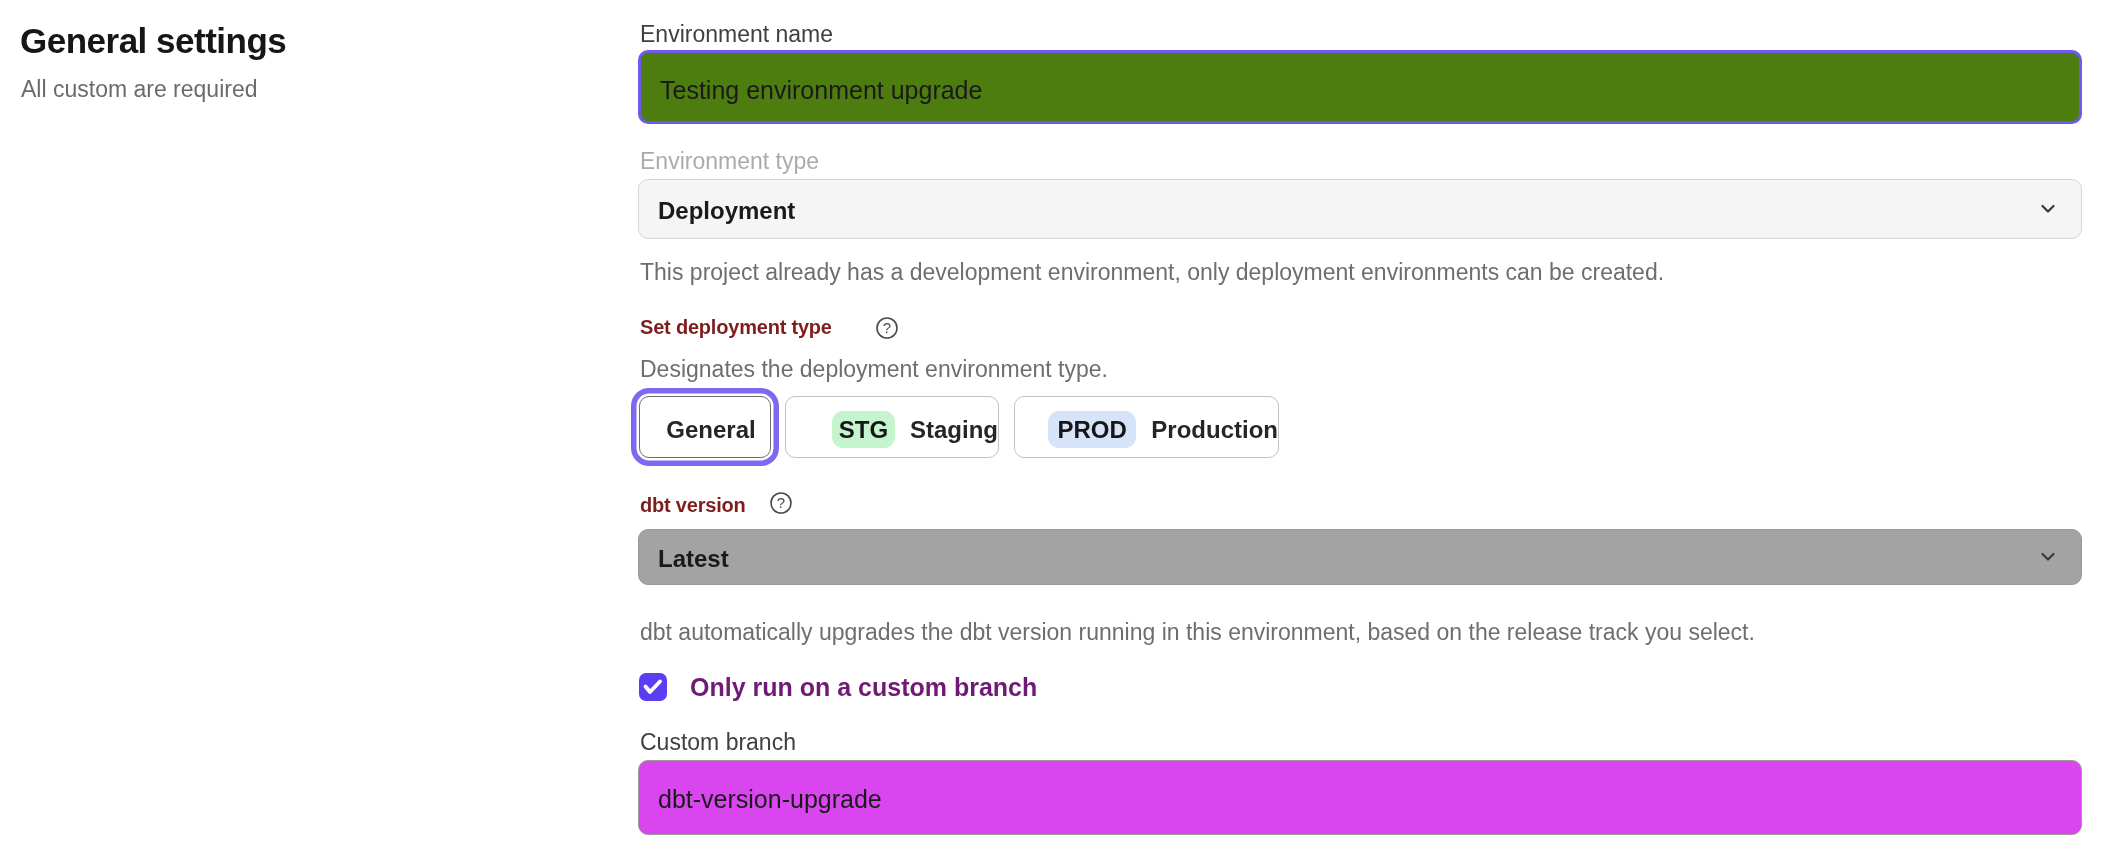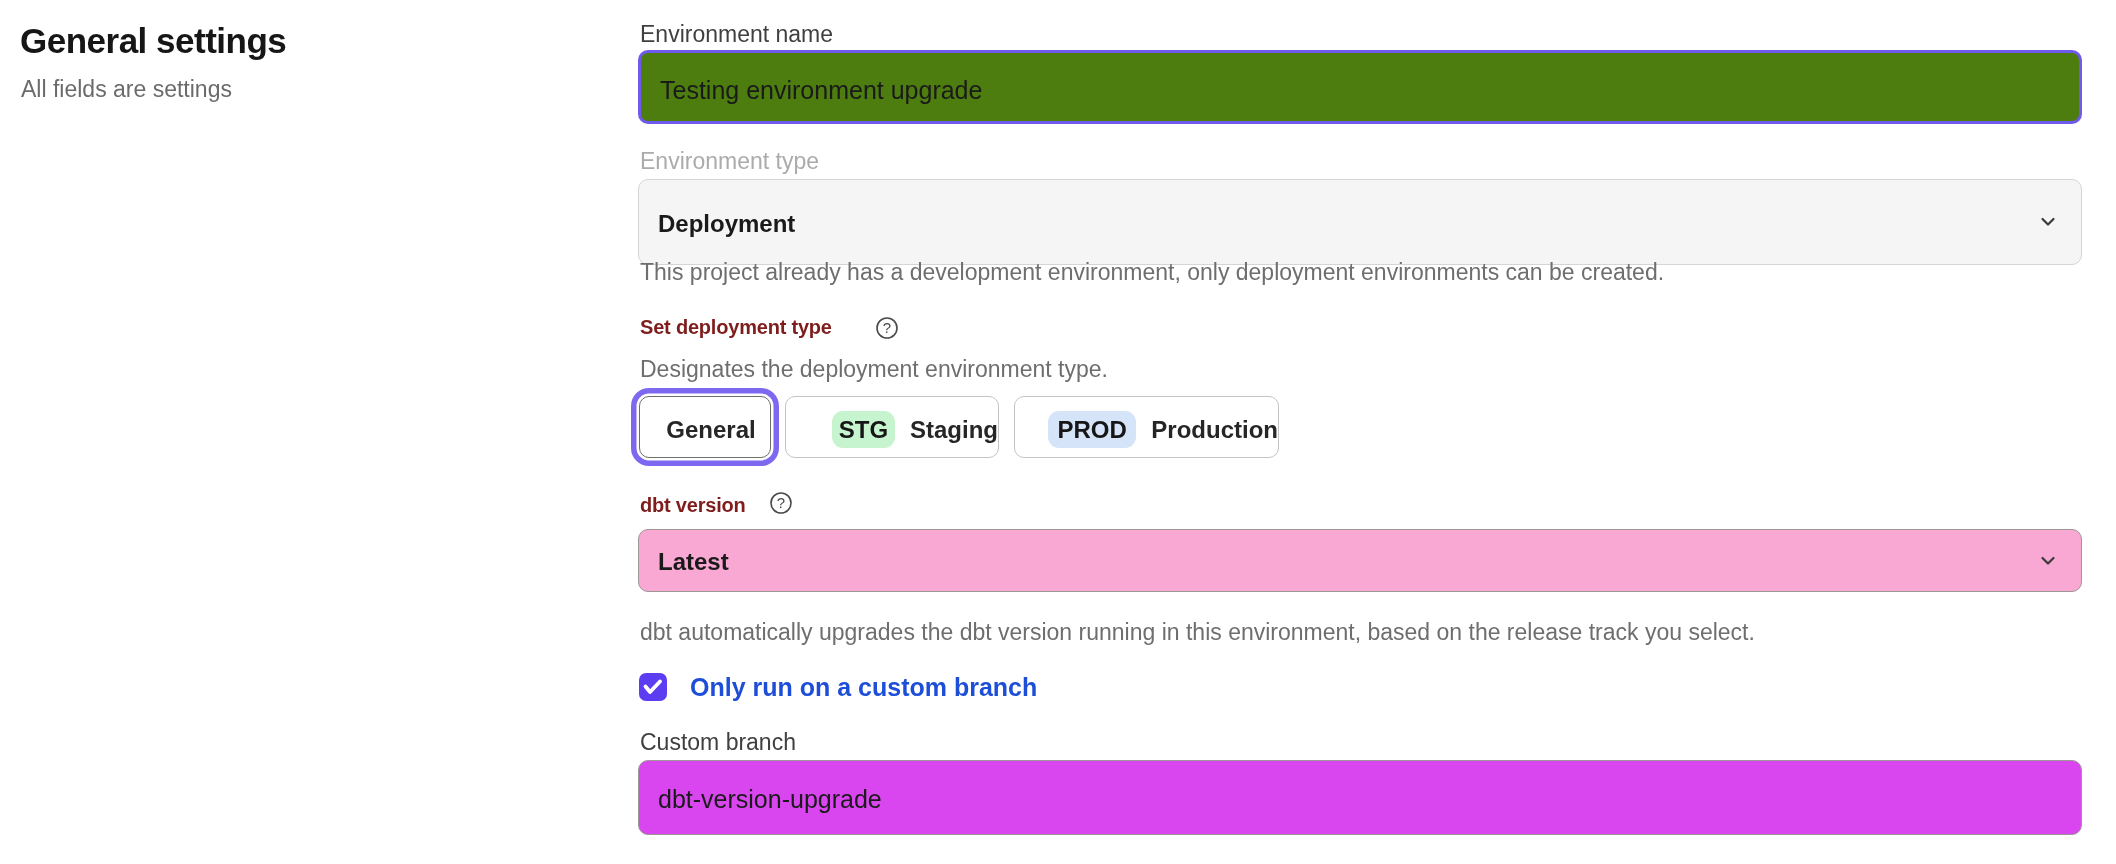--- a/index.html
+++ b/index.html
@@ -10,29 +10,29 @@
 .ctl { position:absolute; left:638px; width:1444px; border-radius:10px; }
 .ctl .txt { position:absolute; left:19px; top:50%; transform:translateY(-50%); margin-top:1.5px; font-size:25px; color:#1a1a1a; white-space:nowrap; }
 .chev { position:absolute; left:1401px; top:50%; transform:translateY(-50%); }
 .sechead { font-size:20px; font-weight:700; color:#7f1d1d; line-height:1; white-space:nowrap; letter-spacing:-0.2px; }
 .btn { position:absolute; top:396px; height:62px; background:#fff; border:1px solid #c6c4c0; border-radius:10px; display:flex; align-items:center; justify-content:center; font-size:24px; font-weight:700; color:#262626; padding-top:5px;padding-left:12px; }
 .badge { display:inline-block; height:37px; line-height:37px; border-radius:11px; font-size:24px; font-weight:700; color:#161616; text-align:center; }
 </style>
 </head>
 <body>
 <div class="abs" style="left:20px; top:23px; font-size:35px; font-weight:700; color:#161616; line-height:1; letter-spacing:-0.5px;">General settings</div>
-<div class="abs helper" style="left:21px; top:78px; color:#6b6b6b;">All fields are settings</div>
+<div class="abs helper" style="left:21px; top:78px; color:#6b6b6b;">All custom are required</div>
 
 <div class="abs lbl" style="left:640px; top:23px;">Environment name</div>
 <div class="ctl" style="top:50px; height:74px; border:3px solid #6f5aec; background:#4d7c0f;">
   <span class="txt" style="margin-top:3px;">Testing environment upgrade</span>
 </div>
 
 <div class="abs lbl" style="left:640px; top:150px; color:#ababab;">Environment type</div>
-<div class="ctl" style="top:179px; height:86px; background:#f5f5f6; border:1.3px solid #d5d5d5;">
+<div class="ctl" style="top:179px; height:60px; background:#f5f5f6; border:1.3px solid #d5d5d5;">
   <span class="txt" style="font-weight:700; font-size:24px;">Deployment</span>
   <svg class="chev" width="16" height="11" viewBox="0 0 16 11">
       <path d="M2.5 2.5 L8 8 L13.5 2.5" fill="none" stroke="#3a3a3a" stroke-width="2.2" stroke-linecap="round" stroke-linejoin="round"></path>
     </svg>
 </div>
 <div class="abs helper" style="left:640px; top:261px;">This project already has a development environment, only deployment environments can be created.</div>
 
 <div class="abs sechead" style="left:640px; top:317px;">Set deployment type</div>
 <svg class="abs" style="left:876px; top:317px;" width="22" height="22" viewBox="0 0 22 22">
   <circle cx="11" cy="11" r="10" fill="none" stroke="#4a4a4a" stroke-width="1.6"></circle>
@@ -48,31 +48,31 @@
 <div class="btn" style="left:1014px; width:265px; justify-content:flex-start;">
   <span class="badge" style="margin-left:21px; width:111px; background:#d6e4f9;">PROD</span>
   <span style="margin-left:15px;">Production</span>
 </div>
 
 <div class="abs sechead" style="left:640px; top:495px;">dbt version</div>
 <svg class="abs" style="left:770px; top:492px;" width="22" height="22" viewBox="0 0 22 22">
   <circle cx="11" cy="11" r="10" fill="none" stroke="#4a4a4a" stroke-width="1.6"></circle>
   <text x="11" y="16" text-anchor="middle" font-size="15" font-family="Liberation Sans, sans-serif" fill="#4a4a4a">?</text>
 </svg>
-<div class="ctl" style="top:529px; height:63px; background:#f9a8d4; border:1.5px solid #9d9894;">
+<div class="ctl" style="top:529px; height:56px; background:#a3a3a3; border:1.5px solid #9d9894;">
   <span class="txt" style="font-weight:700; font-size:24px;">Latest</span>
   <svg class="chev" width="16" height="11" viewBox="0 0 16 11">
       <path d="M2.5 2.5 L8 8 L13.5 2.5" fill="none" stroke="#3a3a3a" stroke-width="2.2" stroke-linecap="round" stroke-linejoin="round"></path>
     </svg>
 </div>
 <div class="abs helper" style="left:640px; top:621px;">dbt automatically upgrades the dbt version running in this environment, based on the release track you select.</div>
 
 <div class="abs" style="left:639px; top:673px; width:28px; height:28px; background:#5d3df2; border-radius:7px;">
   <svg width="28" height="28" viewBox="0 0 28 28">
       <path d="M6.5 13.5 L11 19 L21 8.5" fill="none" stroke="#ffffff" stroke-width="3.8" stroke-linecap="round" stroke-linejoin="round"></path>
     </svg>
 </div>
-<div class="abs" style="left:690px; top:675px; font-size:25px; font-weight:700; color:#1d4ed8; line-height:1;">Only run on a custom branch</div>
+<div class="abs" style="left:690px; top:675px; font-size:25px; font-weight:700; color:#701a75; line-height:1;">Only run on a custom branch</div>
 
 <div class="abs lbl" style="left:640px; top:731px;">Custom branch</div>
 <div class="ctl" style="top:760px; height:75px; background:#d946ef; border:1.5px solid #9d9894;">
   <span class="txt">dbt-version-upgrade</span>
 </div>
 
 </body></html>

